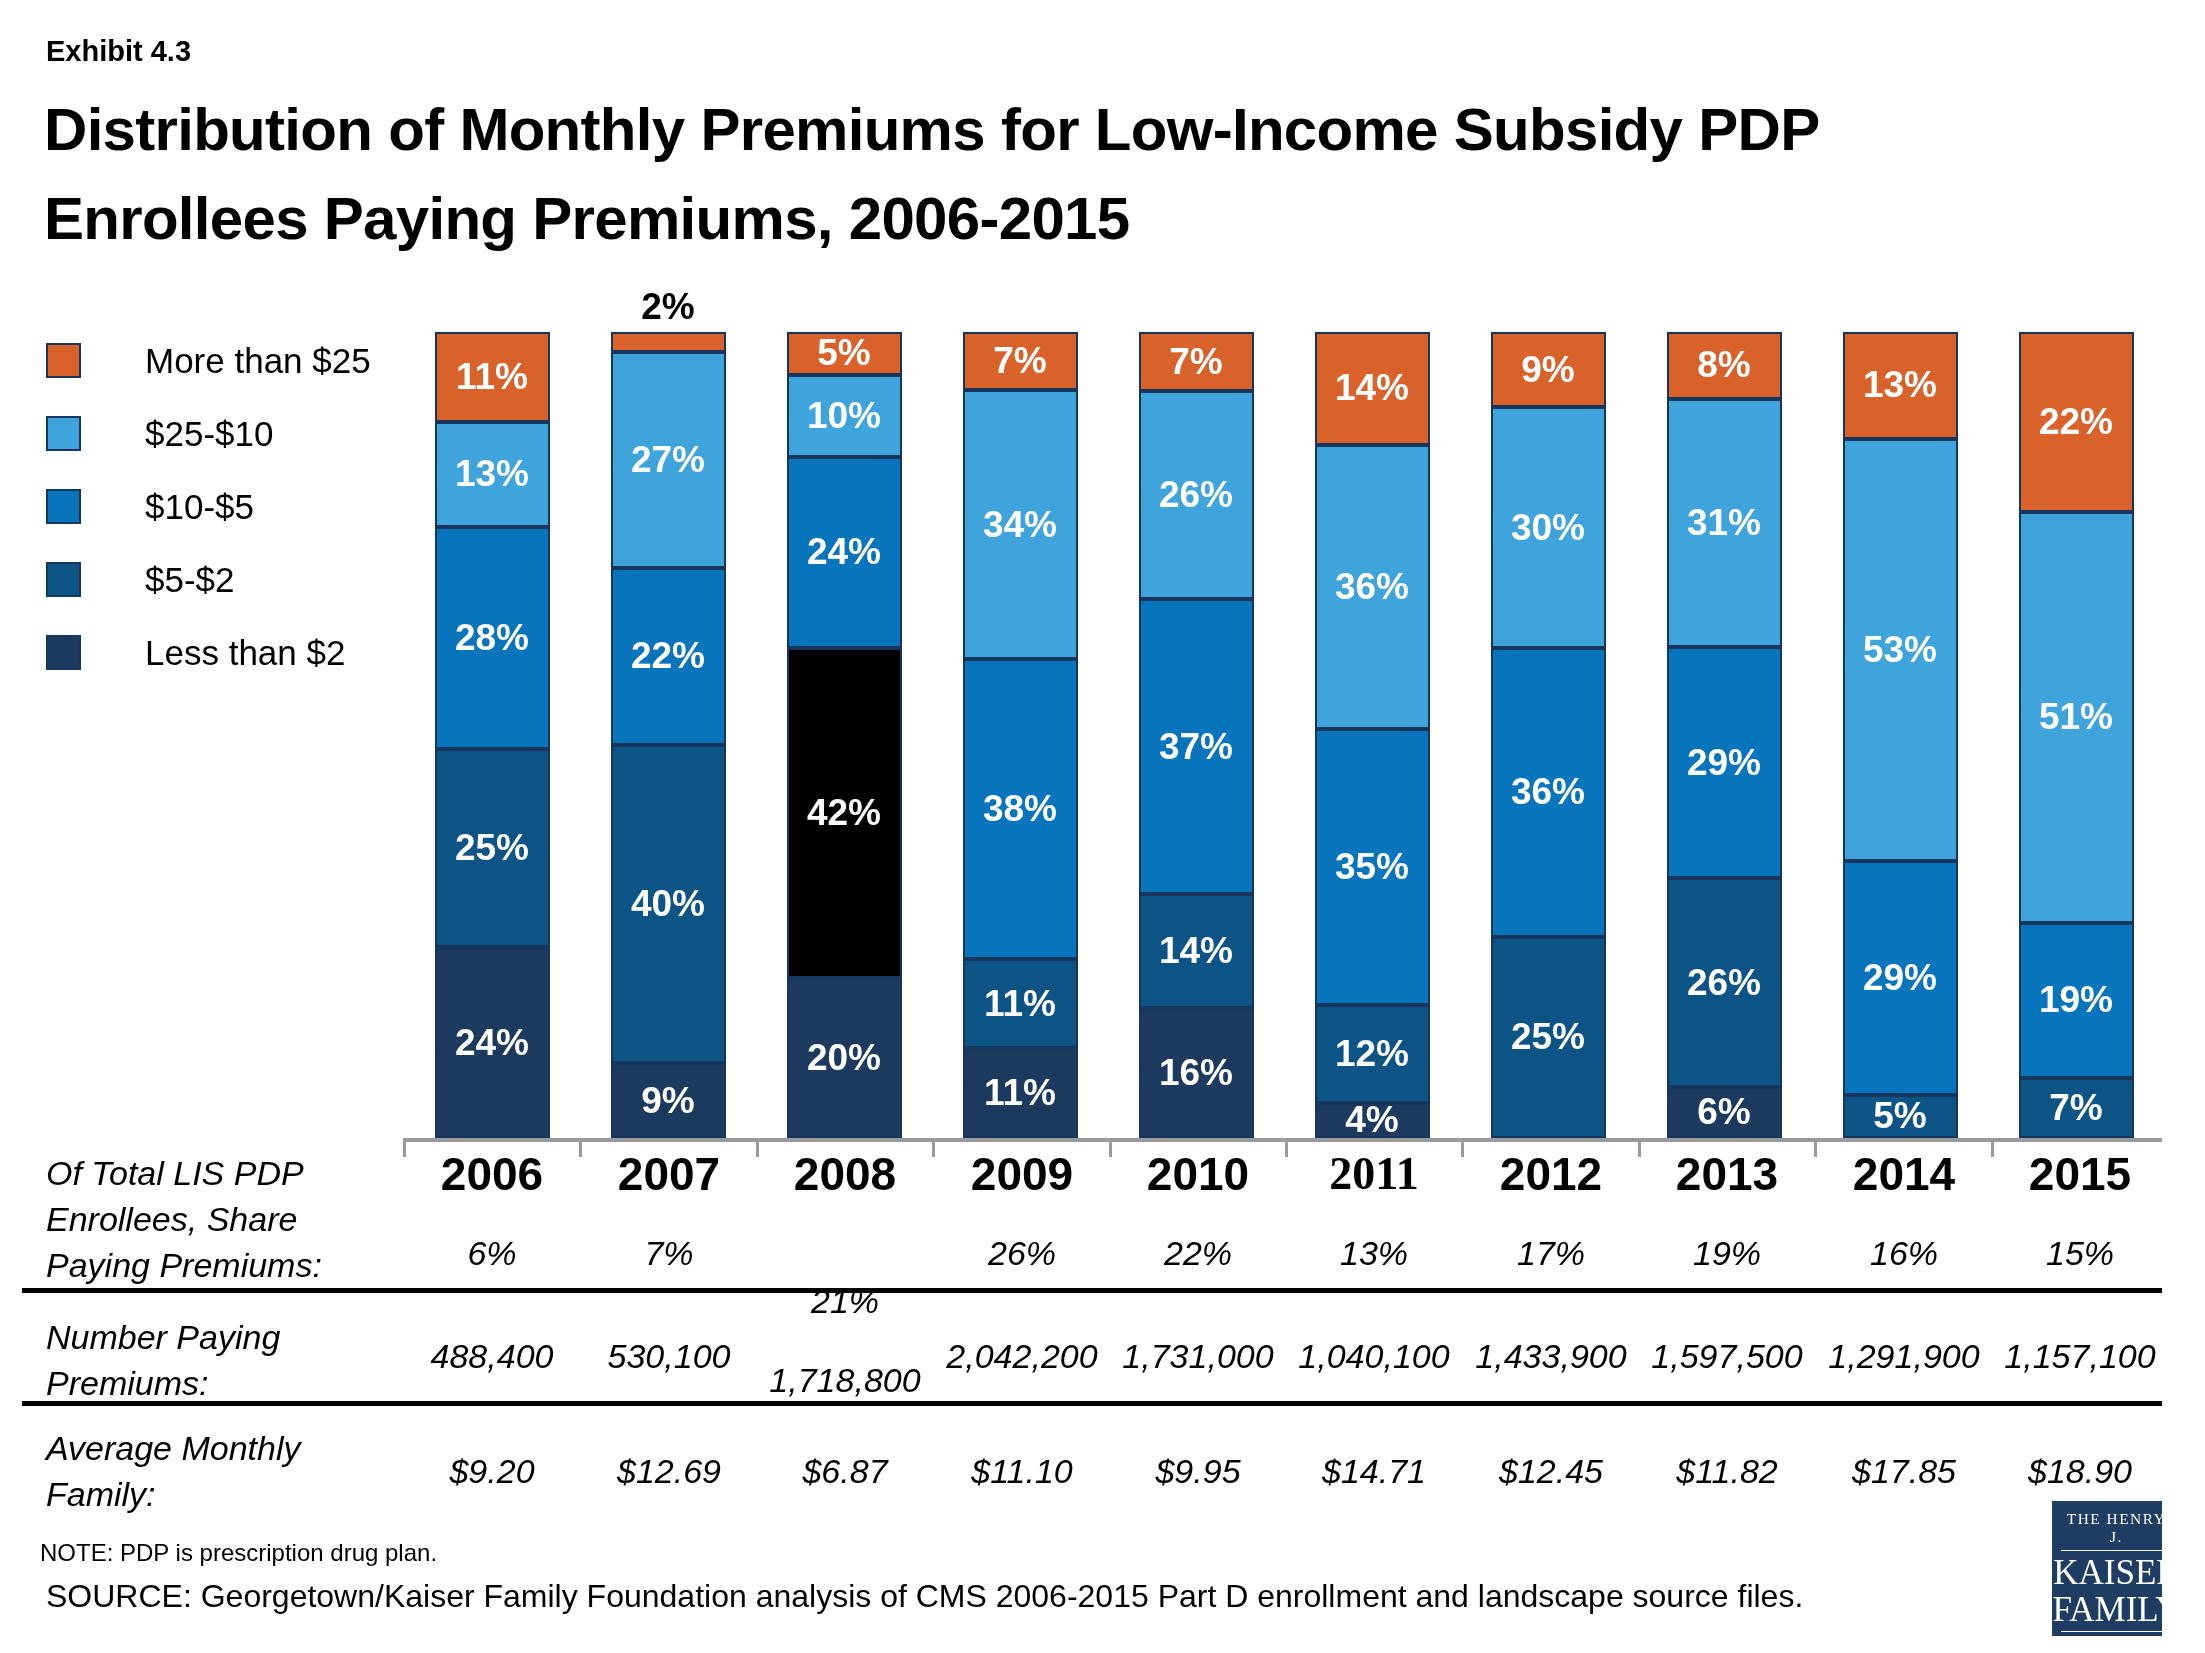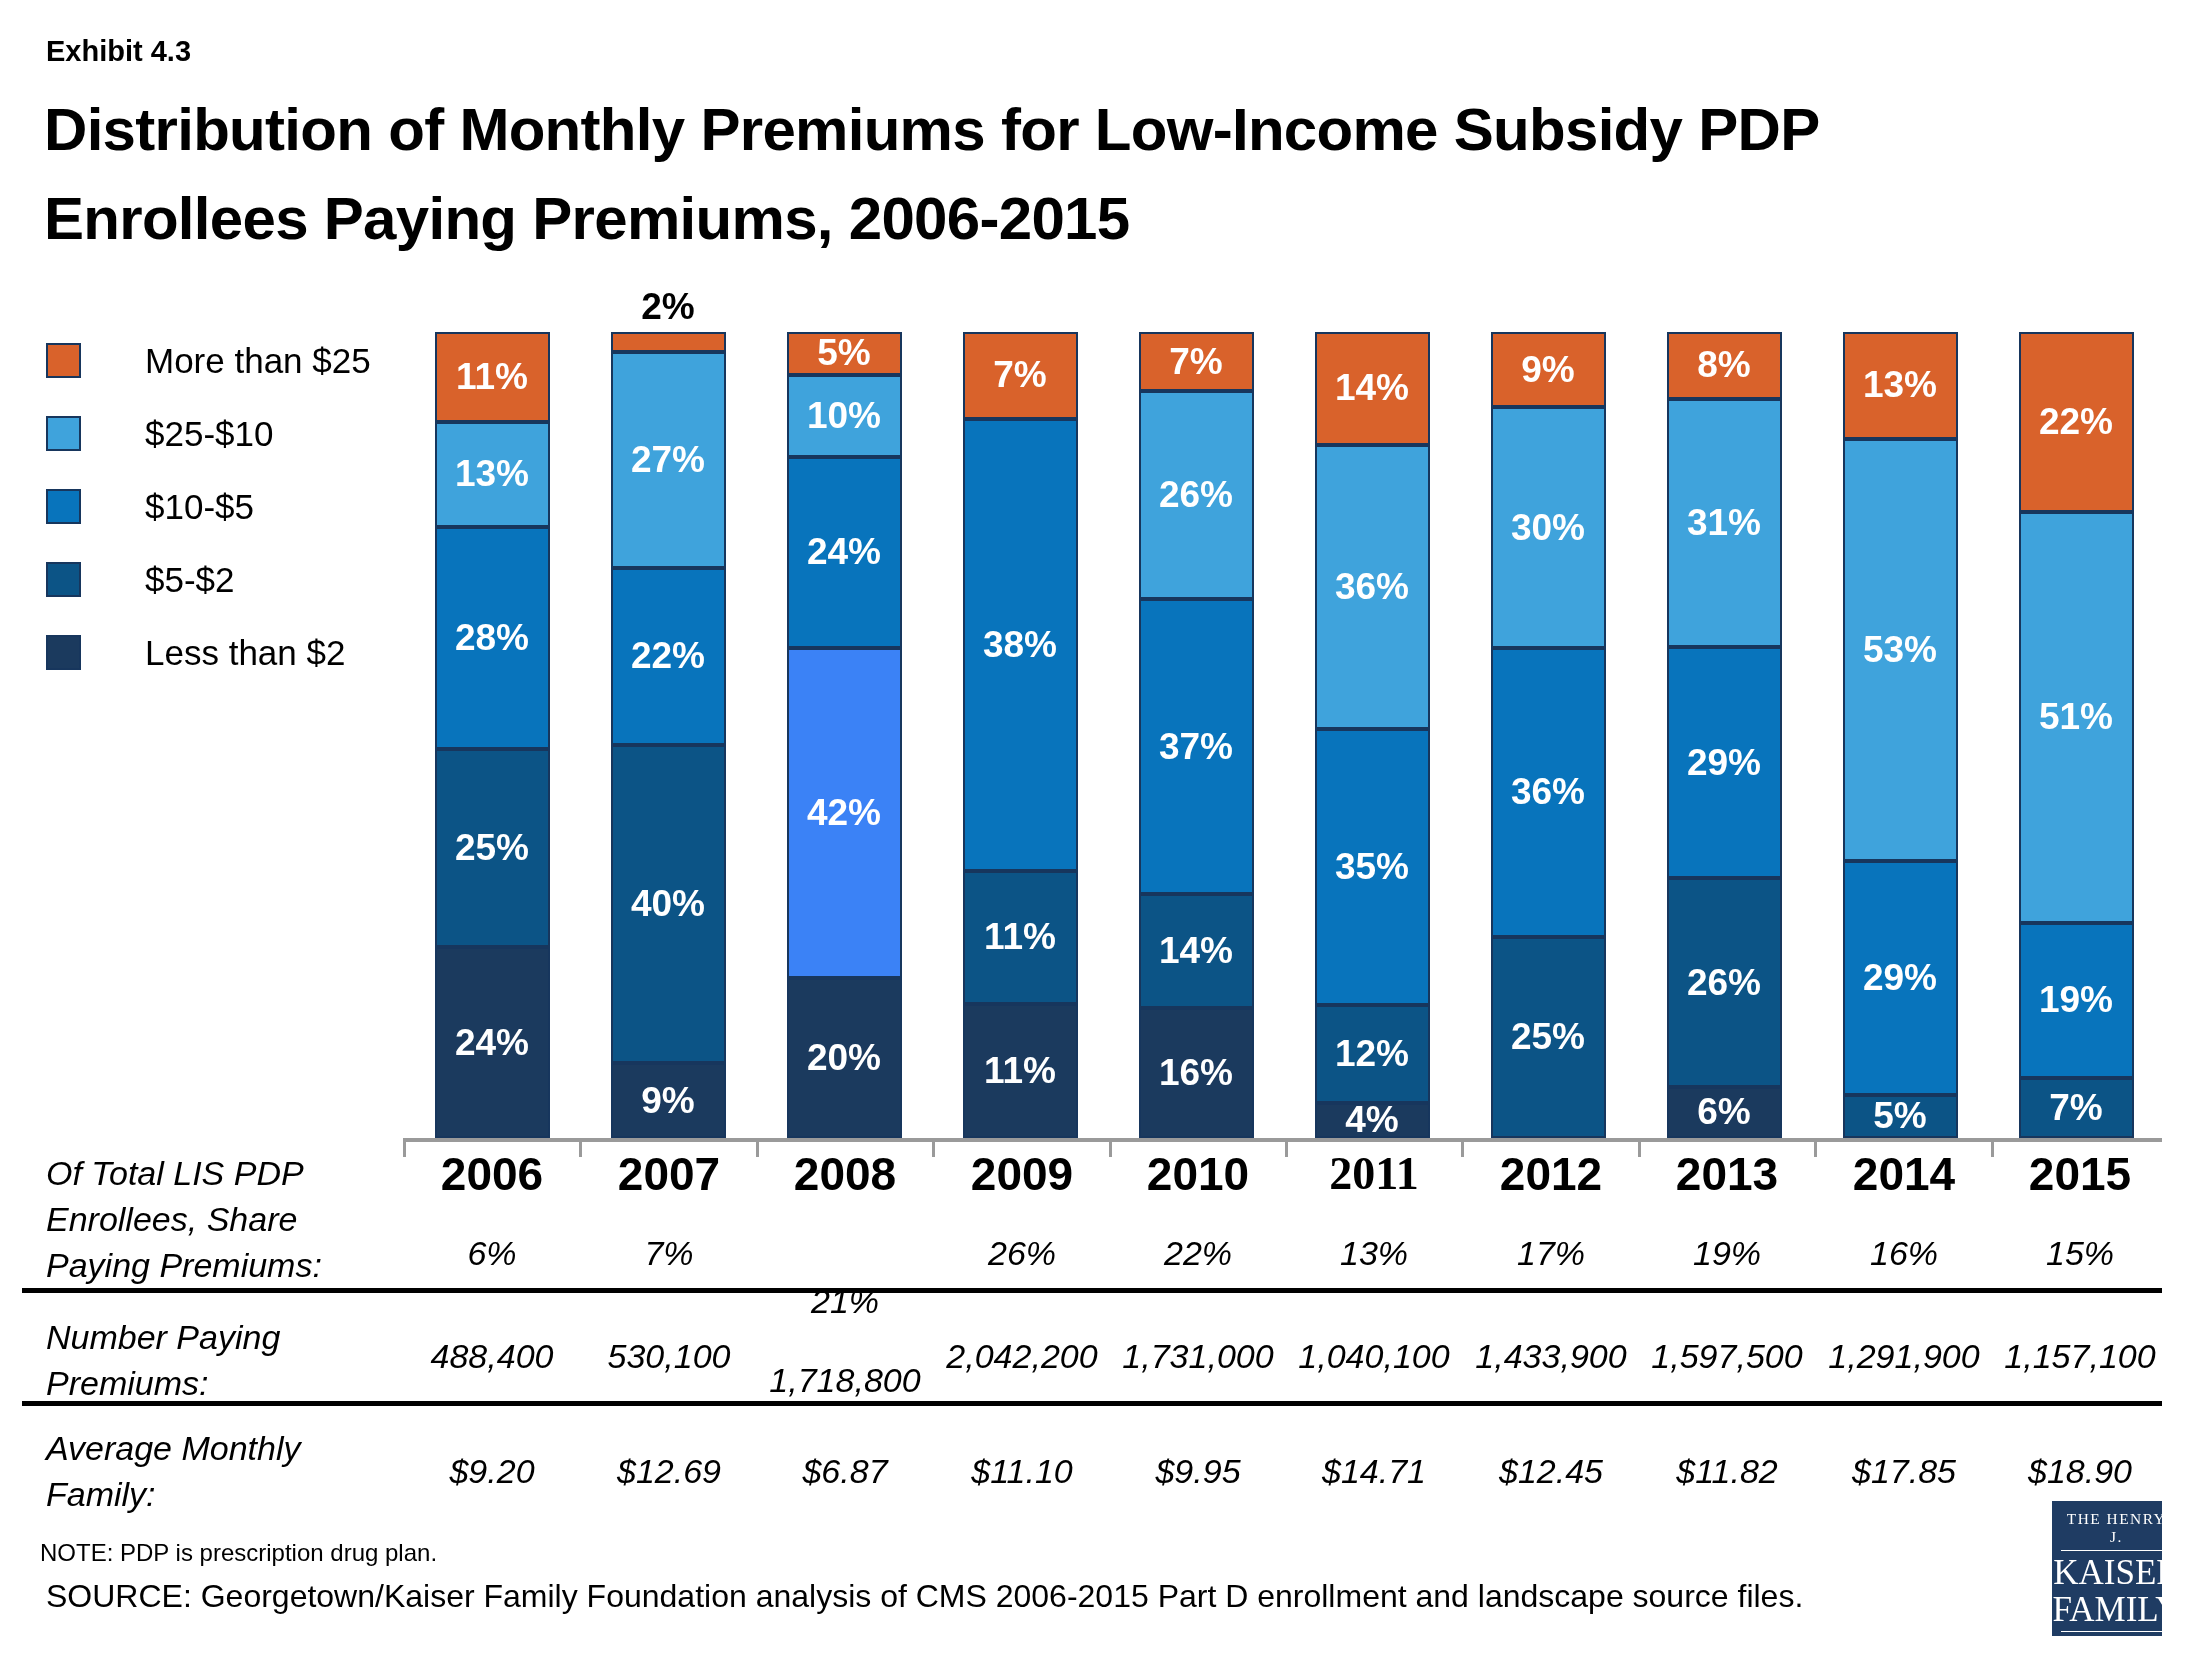--- a/index.html
+++ b/index.html
@@ -123,32 +123,35 @@
         <div class="bar">
           <div class="seg" style="flex-grow: 5; background: rgb(217, 98, 43);">
             <span class="seg-label">5%</span>
           </div>
           <div class="seg" style="flex-grow: 10; background: rgb(63, 163, 220);">
             <span class="seg-label">10%</span>
           </div>
           <div class="seg" style="flex-grow: 24; background: rgb(8, 116, 188);">
             <span class="seg-label">24%</span>
           </div>
-          <div class="seg" style="flex-grow: 42; background: #3b82f6;">
+          <div class="seg" style="flex-grow: 42; background: #000000;">
             <span class="seg-label">42%</span>
           </div>
           <div class="seg" style="flex-grow: 20; background: rgb(27, 58, 94);">
             <span class="seg-label">20%</span>
           </div>
         </div>
       </div>
       <div class="col">
         <div class="bar">
           <div class="seg" style="flex-grow: 7; background: rgb(217, 98, 43);">
             <span class="seg-label">7%</span>
+          </div>
+          <div class="seg" style="flex-grow: 34; background: rgb(63, 163, 220);">
+            <span class="seg-label">34%</span>
           </div>
           <div class="seg" style="flex-grow: 38; background: rgb(8, 116, 188);">
             <span class="seg-label">38%</span>
           </div>
           <div class="seg" style="flex-grow: 11; background: rgb(12, 84, 134);">
             <span class="seg-label">11%</span>
           </div>
           <div class="seg" style="flex-grow: 11; background: rgb(27, 58, 94);">
             <span class="seg-label">11%</span>
           </div>

